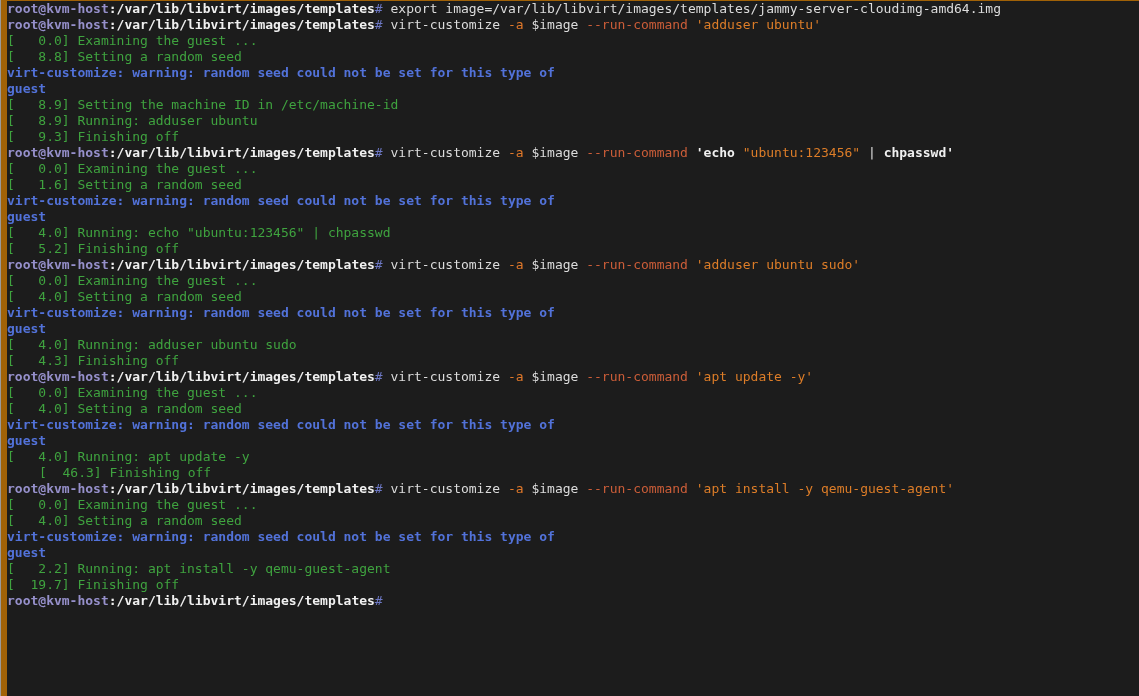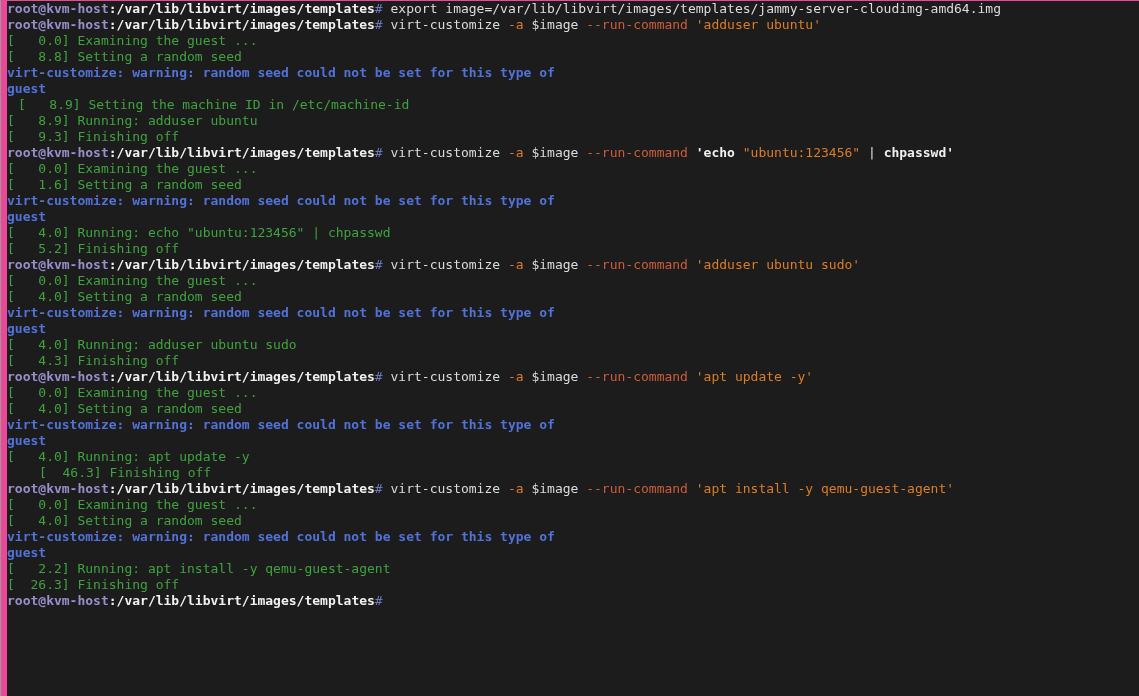--- a/index.html
+++ b/index.html
@@ -3,21 +3,21 @@
 <meta charset="utf-8">
 <style>
   html, body {
     margin: 0;
     padding: 0;
     background: #101010;
   }
   .terminal-window {
     width: 1139px;
     height: 696px;
-    background: #ec4899;
+    background: #a16207;
     box-sizing: border-box;
     overflow: hidden;
     position: relative;
     border-left: 1px solid #9a9a9a;
   }
   .terminal-screen {
     position: absolute;
     top: 1px;
     left: 6px;
     right: 0;
@@ -39,21 +39,21 @@
 <body>
 
 <div class="terminal-window">
   <div class="terminal-screen" style="background: rgb(28, 28, 28);">
       <div class="line"><span style="color: rgb(150, 144, 203); font-weight: bold;">root@kvm-host</span><span style="color: rgb(240, 240, 240); font-weight: bold;">:</span><span style="color: rgb(240, 240, 240); font-weight: bold;">/var/lib/libvirt/images/templates</span><span style="color: rgb(109, 120, 196);">#</span><span style="color: rgb(220, 220, 220);"> export image=/var/lib/libvirt/images/templates/jammy-server-cloudimg-amd64.img</span></div>
       <div class="line"><span style="color: rgb(150, 144, 203); font-weight: bold;">root@kvm-host</span><span style="color: rgb(240, 240, 240); font-weight: bold;">:</span><span style="color: rgb(240, 240, 240); font-weight: bold;">/var/lib/libvirt/images/templates</span><span style="color: rgb(109, 120, 196);">#</span><span style="color: rgb(220, 220, 220);"> virt-customize </span><span style="color: rgb(224, 120, 42);">-a</span><span style="color: rgb(220, 220, 220);"> $image </span><span style="color: rgb(203, 93, 56);">--run-command</span><span style="color: rgb(220, 220, 220);"> </span><span style="color: rgb(221, 125, 40);">'adduser ubuntu'</span></div>
       <div class="line"><span style="color: rgb(63, 163, 63);">[   0.0] Examining the guest ...</span></div>
       <div class="line"><span style="color: rgb(63, 163, 63);">[   8.8] Setting a random seed</span></div>
       <div class="line"><span style="color: rgb(82, 114, 217); font-weight: bold;">virt-customize: warning: random seed could not be set for this type of</span></div>
       <div class="line"><span style="color: rgb(82, 114, 217); font-weight: bold;">guest</span></div>
-      <div class="line"><span style="color: rgb(63, 163, 63); margin-left: 11px;">[   8.9] Setting the machine ID in /etc/machine-id</span></div>
+      <div class="line"><span style="color: rgb(63, 163, 63);">[   8.9] Setting the machine ID in /etc/machine-id</span></div>
       <div class="line"><span style="color: rgb(63, 163, 63);">[   8.9] Running: adduser ubuntu</span></div>
       <div class="line"><span style="color: rgb(63, 163, 63);">[   9.3] Finishing off</span></div>
       <div class="line"><span style="color: rgb(150, 144, 203); font-weight: bold;">root@kvm-host</span><span style="color: rgb(240, 240, 240); font-weight: bold;">:</span><span style="color: rgb(240, 240, 240); font-weight: bold;">/var/lib/libvirt/images/templates</span><span style="color: rgb(109, 120, 196);">#</span><span style="color: rgb(220, 220, 220);"> virt-customize </span><span style="color: rgb(224, 120, 42);">-a</span><span style="color: rgb(220, 220, 220);"> $image </span><span style="color: rgb(203, 93, 56);">--run-command</span><span style="color: rgb(220, 220, 220);"> </span><span style="color: rgb(240, 240, 240); font-weight: bold;">'echo </span><span style="color: rgb(221, 125, 40);">"ubuntu:123456"</span><span style="color: rgb(220, 220, 220);"> | </span><span style="color: rgb(240, 240, 240); font-weight: bold;">chpasswd'</span></div>
       <div class="line"><span style="color: rgb(63, 163, 63);">[   0.0] Examining the guest ...</span></div>
       <div class="line"><span style="color: rgb(63, 163, 63);">[   1.6] Setting a random seed</span></div>
       <div class="line"><span style="color: rgb(82, 114, 217); font-weight: bold;">virt-customize: warning: random seed could not be set for this type of</span></div>
       <div class="line"><span style="color: rgb(82, 114, 217); font-weight: bold;">guest</span></div>
       <div class="line"><span style="color: rgb(63, 163, 63);">[   4.0] Running: echo "ubuntu:123456" | chpasswd</span></div>
       <div class="line"><span style="color: rgb(63, 163, 63);">[   5.2] Finishing off</span></div>
       <div class="line"><span style="color: rgb(150, 144, 203); font-weight: bold;">root@kvm-host</span><span style="color: rgb(240, 240, 240); font-weight: bold;">:</span><span style="color: rgb(240, 240, 240); font-weight: bold;">/var/lib/libvirt/images/templates</span><span style="color: rgb(109, 120, 196);">#</span><span style="color: rgb(220, 220, 220);"> virt-customize </span><span style="color: rgb(224, 120, 42);">-a</span><span style="color: rgb(220, 220, 220);"> $image </span><span style="color: rgb(203, 93, 56);">--run-command</span><span style="color: rgb(220, 220, 220);"> </span><span style="color: rgb(221, 125, 40);">'adduser ubuntu sudo'</span></div>
@@ -69,16 +69,16 @@
       <div class="line"><span style="color: rgb(82, 114, 217); font-weight: bold;">virt-customize: warning: random seed could not be set for this type of</span></div>
       <div class="line"><span style="color: rgb(82, 114, 217); font-weight: bold;">guest</span></div>
       <div class="line"><span style="color: rgb(63, 163, 63); margin-top: 40px;">[   4.0] Running: apt update -y</span></div>
       <div class="line"><span style="color: rgb(63, 163, 63); margin-left: 32px;">[  46.3] Finishing off</span></div>
       <div class="line"><span style="color: rgb(150, 144, 203); font-weight: bold;">root@kvm-host</span><span style="color: rgb(240, 240, 240); font-weight: bold;">:</span><span style="color: rgb(240, 240, 240); font-weight: bold;">/var/lib/libvirt/images/templates</span><span style="color: rgb(109, 120, 196);">#</span><span style="color: rgb(220, 220, 220);"> virt-customize </span><span style="color: rgb(224, 120, 42);">-a</span><span style="color: rgb(220, 220, 220);"> $image </span><span style="color: rgb(203, 93, 56);">--run-command</span><span style="color: rgb(220, 220, 220);"> </span><span style="color: rgb(221, 125, 40);">'apt install -y qemu-guest-agent'</span></div>
       <div class="line"><span style="color: rgb(63, 163, 63);">[   0.0] Examining the guest ...</span></div>
       <div class="line"><span style="color: rgb(63, 163, 63);">[   4.0] Setting a random seed</span></div>
       <div class="line"><span style="color: rgb(82, 114, 217); font-weight: bold;">virt-customize: warning: random seed could not be set for this type of</span></div>
       <div class="line"><span style="color: rgb(82, 114, 217); font-weight: bold;">guest</span></div>
       <div class="line"><span style="color: rgb(63, 163, 63);">[   2.2] Running: apt install -y qemu-guest-agent</span></div>
-      <div class="line"><span style="color: rgb(63, 163, 63);">[  26.3] Finishing off</span></div>
+      <div class="line"><span style="color: rgb(63, 163, 63);">[  19.7] Finishing off</span></div>
       <div class="line"><span style="color: rgb(150, 144, 203); font-weight: bold;">root@kvm-host</span><span style="color: rgb(240, 240, 240); font-weight: bold;">:</span><span style="color: rgb(240, 240, 240); font-weight: bold;">/var/lib/libvirt/images/templates</span><span style="color: rgb(109, 120, 196);">#</span></div>
     </div>
 </div>
 
 </body></html>

